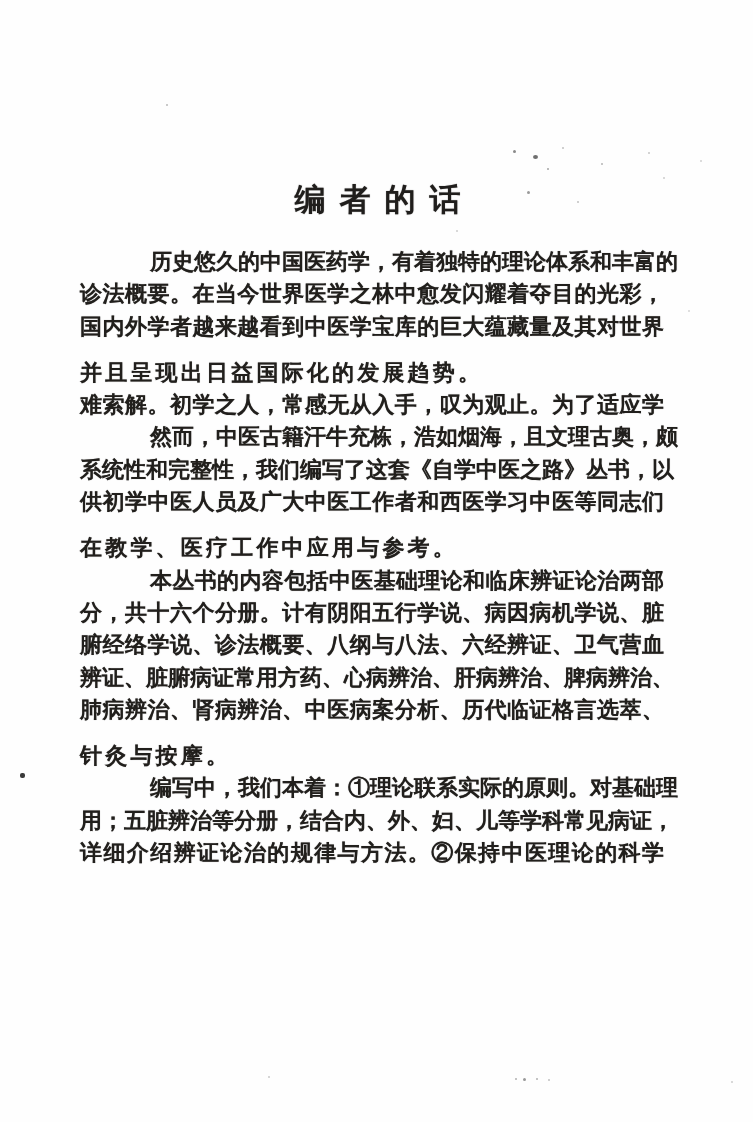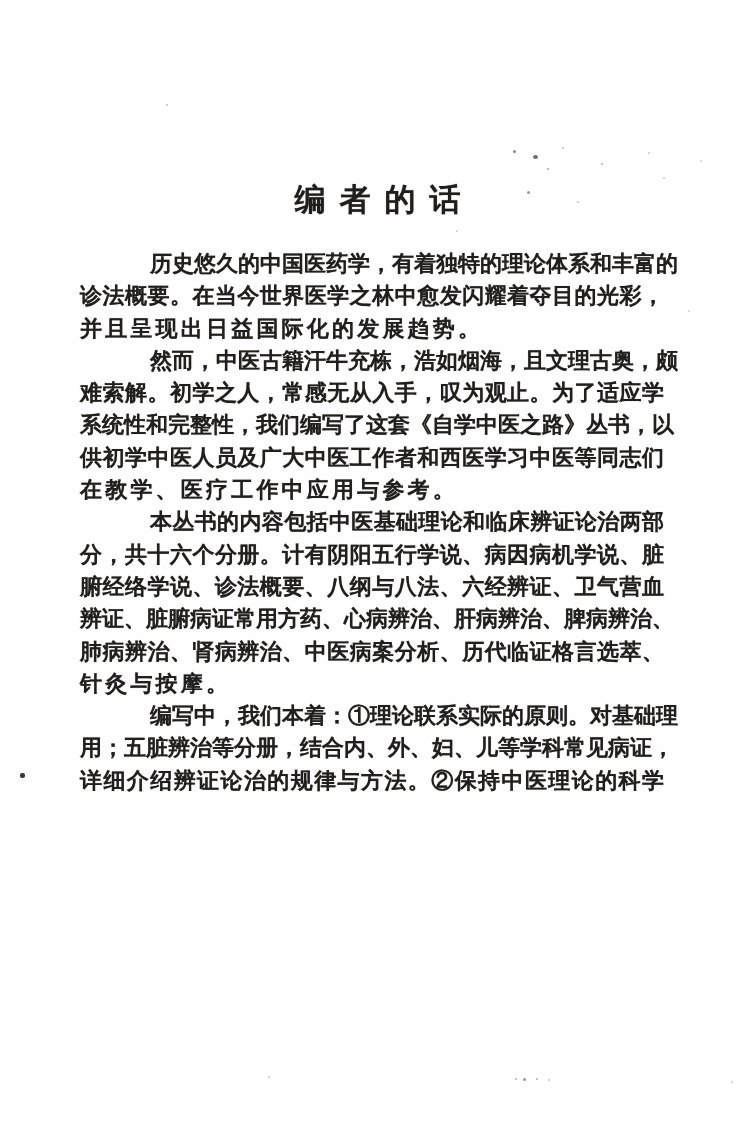--- a/index.html
+++ b/index.html
@@ -6,21 +6,21 @@
     margin: 0;
     padding: 0;
     background: #ffffff;
   }
   .page {
     position: relative;
     width: 753px;
     height: 1122px;
     background: #fefefe;
     overflow: hidden;
-    font-family: Liberation Sans, sans-serif;
+    font-family: Liberation Mono, monospace;
     color: #1d1b19;
   }
   .title {
     position: absolute;
     top: 179px;
     left: 0;
     width: 100%;
     margin: 0;
     padding-left: 16px;
     box-sizing: border-box;
@@ -48,20 +48,21 @@
     text-align-last: justify;
     text-justify: inter-character;
     color: #211f1c;
     text-shadow: 0 0 0.7px rgba(25,22,20,0.6);
   }
   .line.indent { padding-left: 70px; }
   .line.short {
     text-align: left;
     text-align-last: left;
     letter-spacing: 3.2px;
+    margin-top: 14px;
   }
   
   .speck {
     position: absolute;
     border-radius: 50%;
   }
   .s1  { left:166px; top:104px;  width:2px; height:2px; background:#b9b9b9; }
   .s2  { left:513px; top:150px;  width:3px; height:3px; background:#8a8a8a; }
   .s3  { left:533px; top:155px;  width:5px; height:4px; background:#6f6f6f; }
   .s4  { left:547px; top:168px;  width:2px; height:2px; background:#a5a5a5; }
@@ -85,23 +86,24 @@
 </head>
 <body>
 
 <div class="page">
 
   <h1 class="title">编者的话</h1>
 
   <div class="body-text">
     <div class="line indent">历史悠久的中国医药学，有着独特的理论体系和丰富的</div>
     <div class="line">诊法概要。在当今世界医学之林中愈发闪耀着夺目的光彩，</div>
+    <div class="line">国内外学者越来越看到中医学宝库的巨大蕴藏量及其对世界</div>
     <div class="line short">并且呈现出日益国际化的发展趋势。</div>
+    <div class="line">难索解。初学之人，常感无从入手，叹为观止。为了适应学</div>
     <div class="line indent">然而，中医古籍汗牛充栋，浩如烟海，且文理古奥，颇</div>
-    <div class="line">难索解。初学之人，常感无从入手，叹为观止。为了适应学</div>
     <div class="line">系统性和完整性，我们编写了这套《自学中医之路》丛书，以</div>
     <div class="line">供初学中医人员及广大中医工作者和西医学习中医等同志们</div>
     <div class="line short">在教学、医疗工作中应用与参考。</div>
     <div class="line indent">本丛书的内容包括中医基础理论和临床辨证论治两部</div>
     <div class="line">分，共十六个分册。计有阴阳五行学说、病因病机学说、脏</div>
     <div class="line">腑经络学说、诊法概要、八纲与八法、六经辨证、卫气营血</div>
     <div class="line">辨证、脏腑病证常用方药、心病辨治、肝病辨治、脾病辨治、</div>
     <div class="line">肺病辨治、肾病辨治、中医病案分析、历代临证格言选萃、</div>
     <div class="line short">针灸与按摩。</div>
     <div class="line indent">编写中，我们本着：①理论联系实际的原则。对基础理</div>

